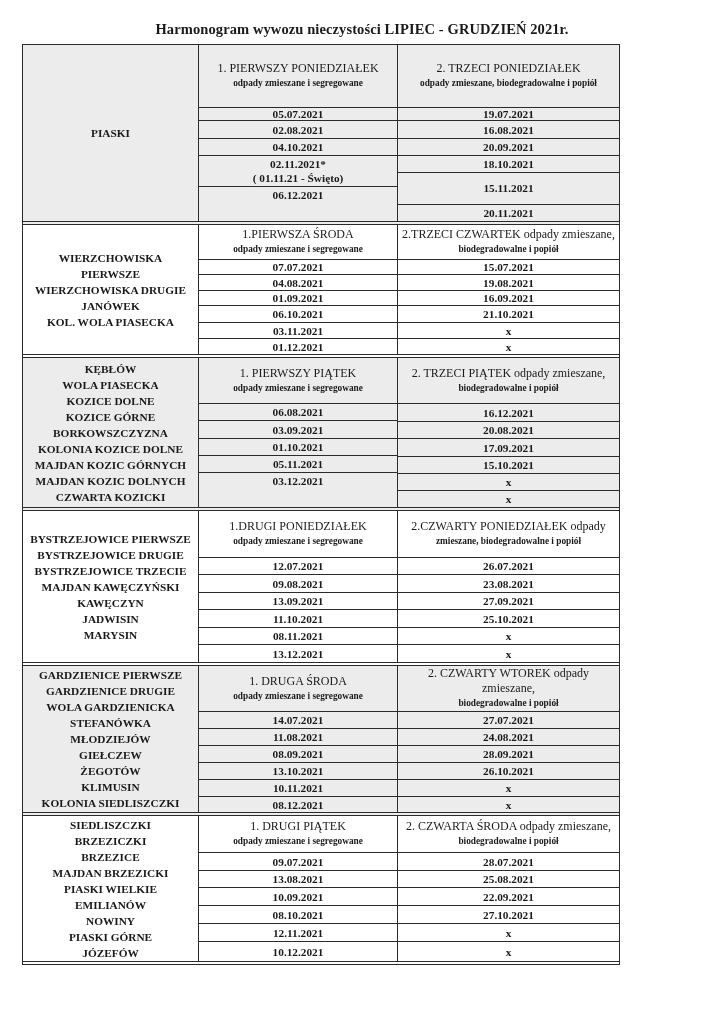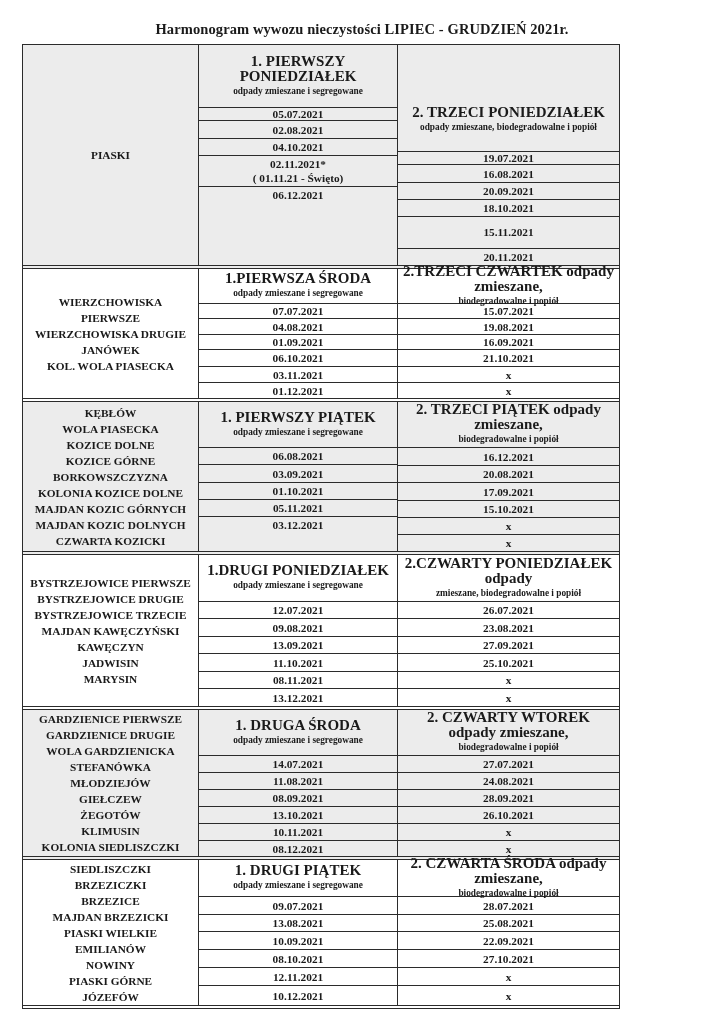--- a/index.html
+++ b/index.html
@@ -34,21 +34,21 @@
   }
   .col {
     display: flex; flex-direction: column;
   }
   .col.c2 { border-right: 1.5px solid #2b2b2b; }
   .head {
     display: flex; flex-direction: column; justify-content: center; align-items: center;
     text-align: center; border-bottom: 1.5px solid #2b2b2b;
     padding: 0 4px;
   }
-  .head .h-title { font-weight: bold; font-size: 15px; line-height: 15px; }
+  .head .h-title { font-weight: normal; font-size: 12px; line-height: 15px; }
   .head .h-sub { font-weight: bold; font-size: 9.3px; line-height: 15px; }
   .cell {
     display: flex; align-items: center; justify-content: center; flex-direction: column;
     font-weight: bold; font-size: 11.3px; line-height: 14px;
     border-bottom: 1.5px solid #2b2b2b;
   }
   .cell:last-child { border-bottom: none; }
   .cell.tall { padding-bottom: 1px; }
 </style>
 </head>
@@ -77,21 +77,21 @@
         </div>
         <div class="cell" style="height: 30px;">
           <div>02.11.2021*</div>
           <div>( 01.11.21 - Święto)</div>
         </div>
         <div class="cell" style="height: 16px;">
           <div>06.12.2021</div>
         </div>
       </div>
       <div class="col c3">
-        <div class="head" style="height: 62px; margin-top: 44px;">
+        <div class="head" style="height: 62px;">
           <div class="h-title">2.  TRZECI PONIEDZIAŁEK</div>
           <div class="h-sub">odpady zmieszane, biodegradowalne i popiół</div>
         </div>
         <div class="cell" style="height: 12px;">
           <div>19.07.2021</div>
         </div>
         <div class="cell" style="height: 17px;">
           <div>16.08.2021</div>
         </div>
         <div class="cell" style="height: 16px;">

